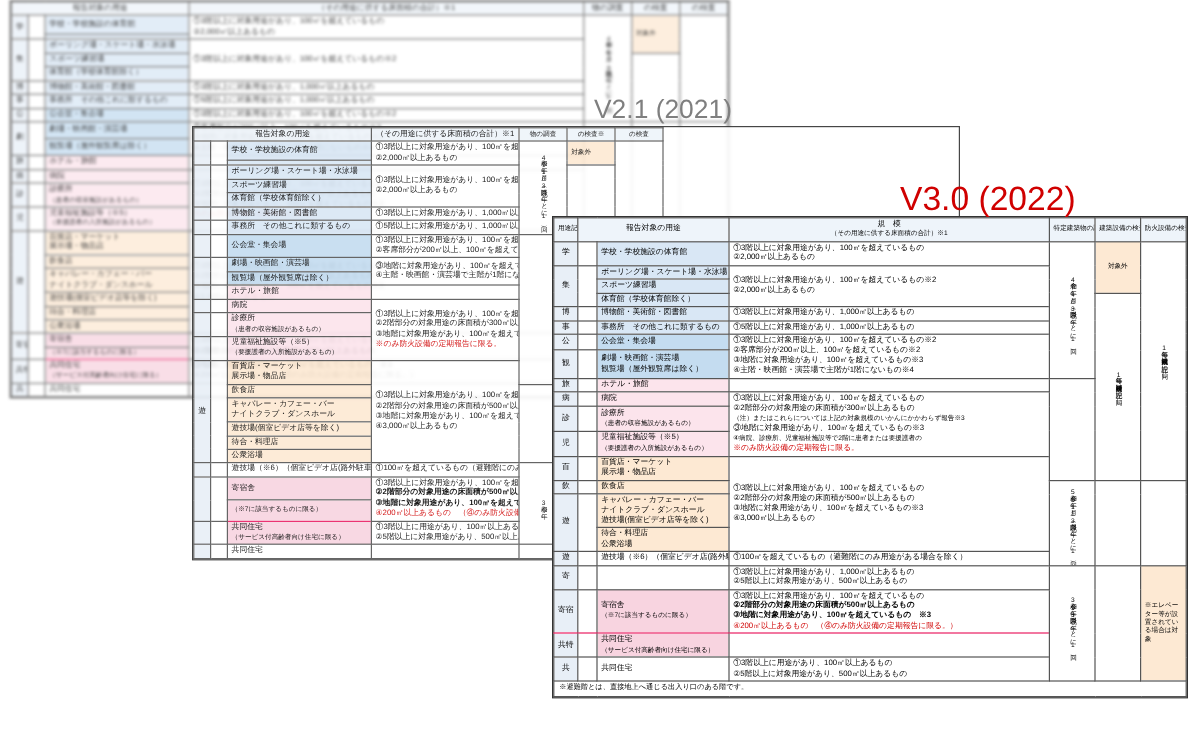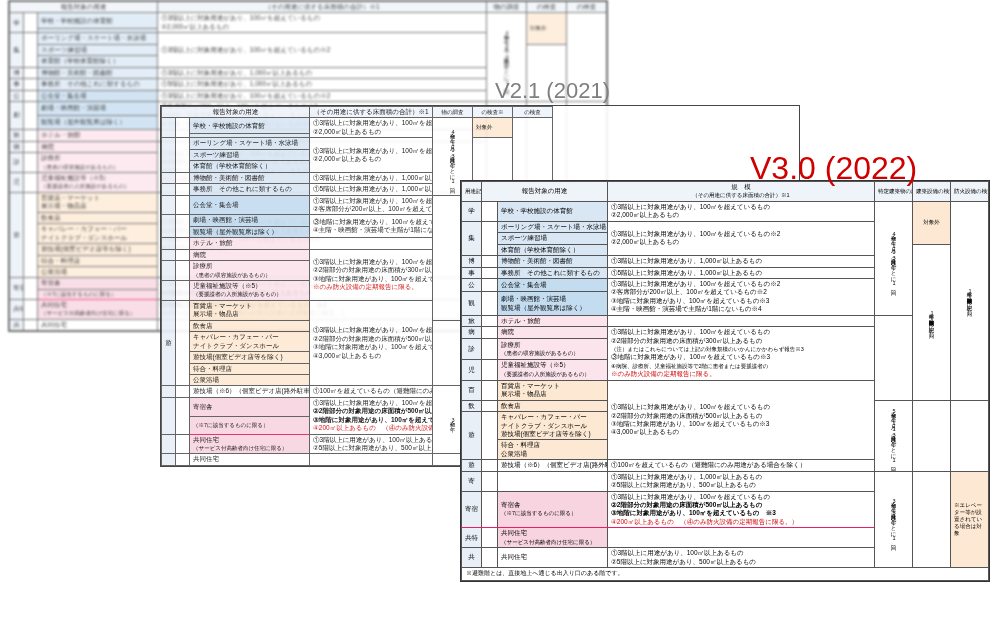--- a/index.html
+++ b/index.html
@@ -20,21 +20,21 @@
   .vpink-bg { background: #f8d4e0; }
   .orange-bg { background: #fde9d3; }
   .cell-cat { background: #e8eff7; text-align: center; width: 14px; }
   .cell-sym { text-align: center; width: 14px; }
   
   .red-text { color: #d00000; }
   .pink-border td { border-bottom: 1.5px solid #e91e63; }
   
   .version-label { position: absolute; font-size: 22px; font-weight: 500; color: #7f7f7f; font-family: Arial, sans-serif; }
   .v21 { top: 78px; left: 495px; }
-  .v30 { top: 150px; left: 750px; color: #d00000; font-size: 32px; text-align: right; }
+  .v30 { top: 150px; left: 750px; color: #d00000; font-size: 28px; text-align: right; }
   
   .vert { writing-mode: vertical-rl; text-orientation: upright; text-align: center; padding: 2px 1px; width: 16px; }
   .small { font-size: 5.5px; }
   .footnote { font-size: 6px; padding: 2px 4px; }
 </style>
 </head>
 <body>
 
 <div class="table-layer layer1">
 <table>

